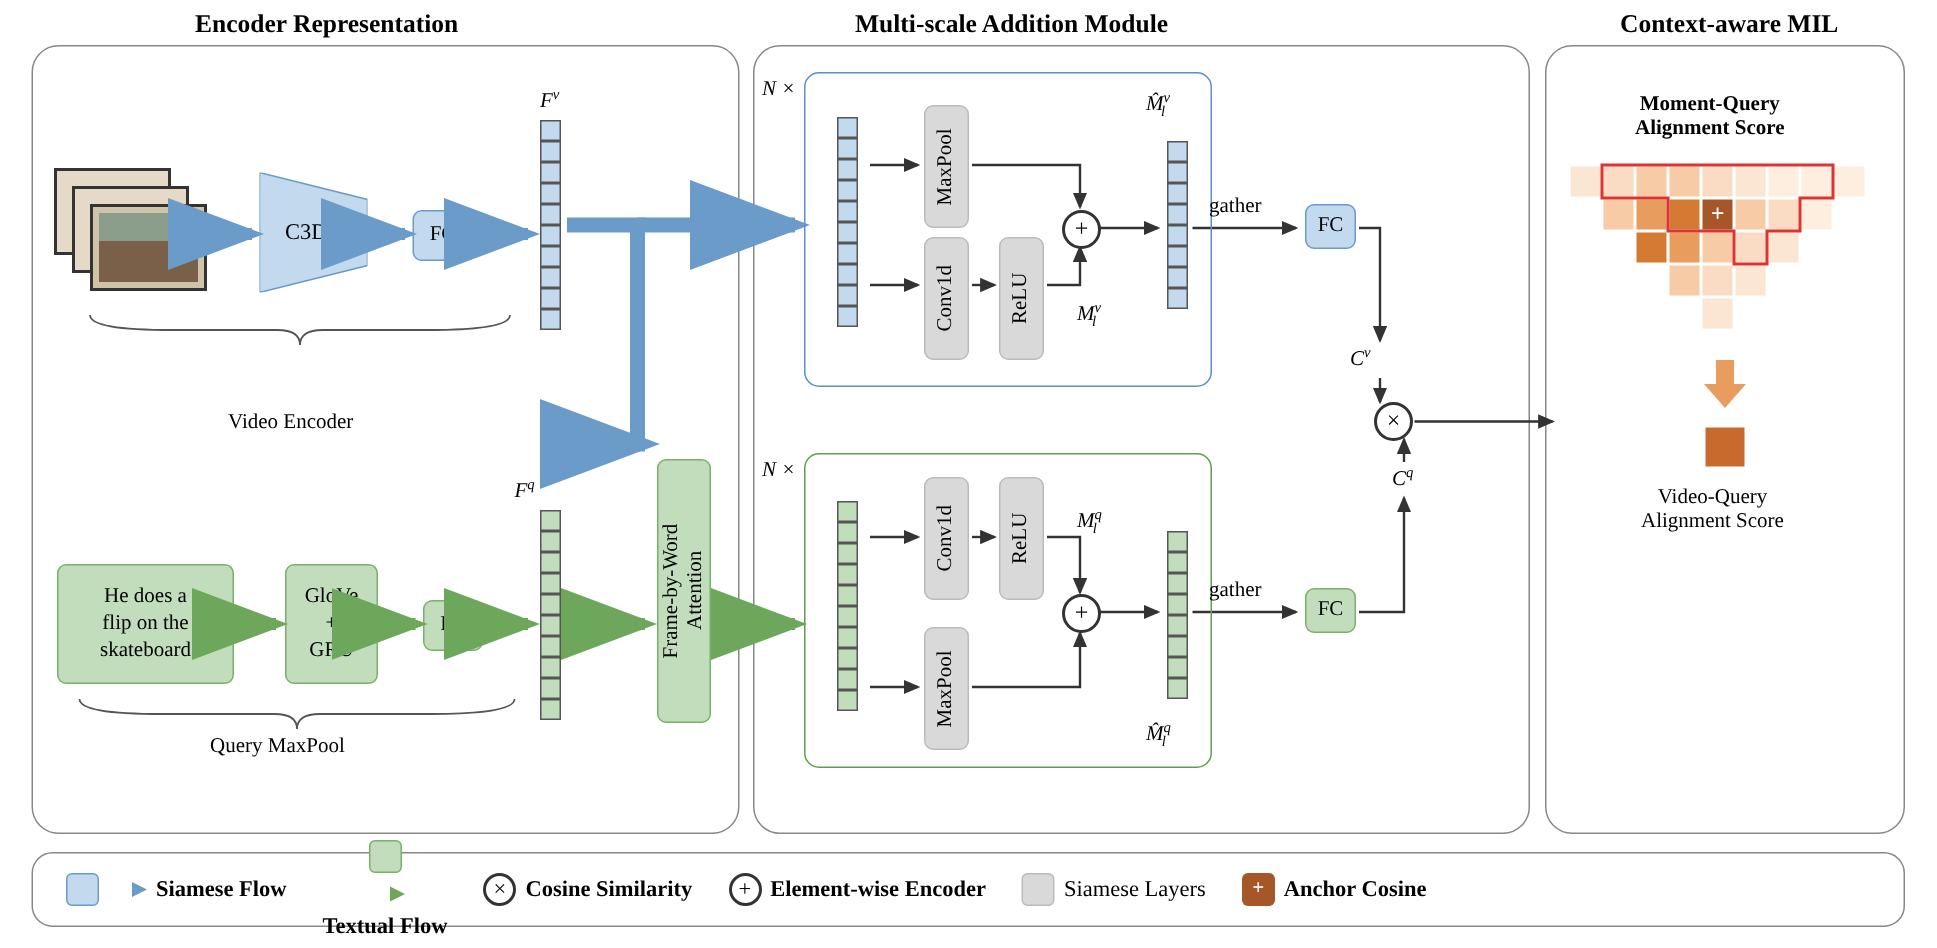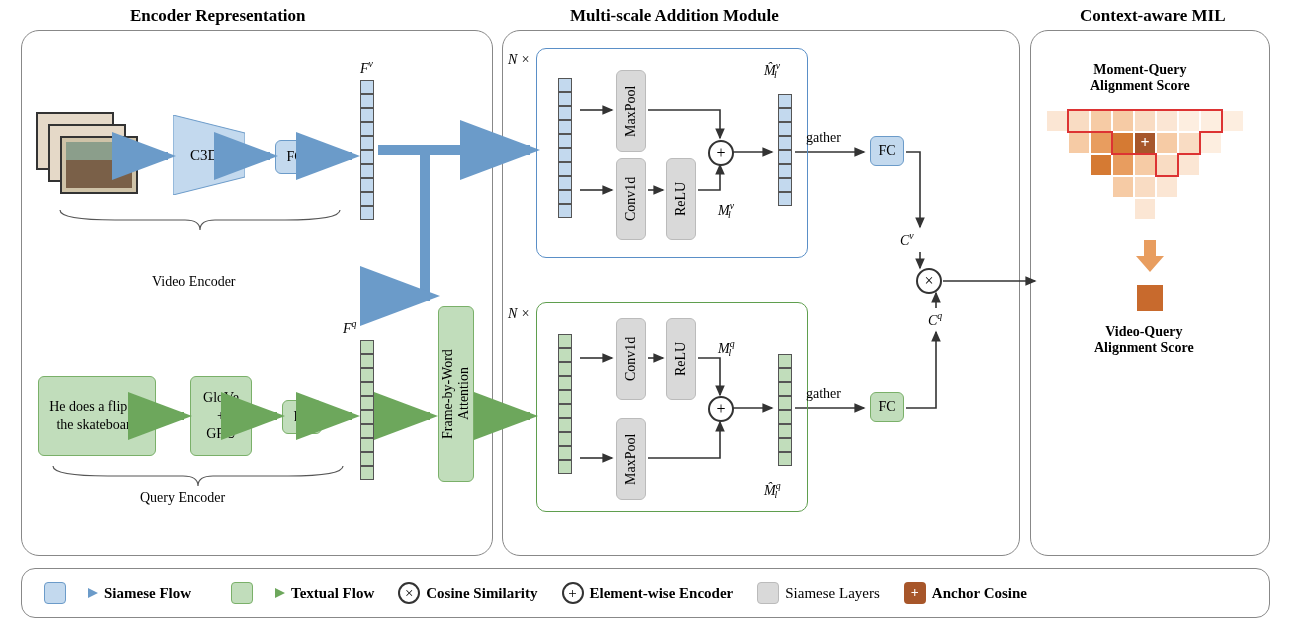--- a/index.html
+++ b/index.html
@@ -88,21 +88,21 @@
     <div class="feat-cell blue"></div>
     <div class="feat-cell blue"></div>
 </div>
 <div class="label tex" style="left:360px; top:58px;"><span>F</span><span class="sup">v</span></div>
 
 <svg class="flow" style="left:55px; top:210px; width:290px; height:22px;">
   <path d="M 5 0 Q 5 10 60 10 L 130 10 Q 145 10 145 20 Q 145 10 160 10 L 230 10 Q 285 10 285 0" fill="none" stroke="#555" stroke-width="1.2"></path>
 </svg>
 <div class="label" style="left:152px; top:234px;margin-top:40px;">Video Encoder</div>
 
-<div class="block green-block" style="left:38px; top:376px; width:118px; height:80px; font-size:14px; line-height:1.3; padding:1px;">
+<div class="block green-block" style="left:38px; top:376px; width:118px; height:80px; font-size:14px; line-height:1.3; padding:21px;">
   <span>He does a flip on the skateboard</span>
 </div>
 
 <div class="block green-block" style="left:190px; top:376px; width:62px; height:80px; white-space:pre; line-height:1.3;">GloVe
 +
 GRU</div>
 
 <div class="block fc-green" style="left:282px; top:400px; width:40px; height:34px;">FC</div>
 
 <div class="feat-row" style="left:360px; top:340px;">
@@ -115,21 +115,21 @@
     <div class="feat-cell green"></div>
     <div class="feat-cell green"></div>
     <div class="feat-cell green"></div>
     <div class="feat-cell green"></div>
 </div>
 <div class="label tex" style="left:343px; top:318px;"><span>F</span><span class="sup">q</span></div>
 
 <svg class="flow" style="left:48px; top:466px; width:300px; height:22px;">
   <path d="M 5 0 Q 5 10 60 10 L 135 10 Q 150 10 150 20 Q 150 10 165 10 L 240 10 Q 295 10 295 0" fill="none" stroke="#555" stroke-width="1.2"></path>
 </svg>
-<div class="label" style="left:140px; top:490px;">Query Encoder</div>
+<div class="label" style="left:140px; top:490px;">Query MaxPool</div>
 
 <div class="block green-block v" style="left:438px; top:306px; width:36px; height:176px; white-space:pre; font-size:14px;">Frame-by-Word
 Attention</div>
 
 <svg class="flow" style="left:0; top:0; width:1291px; height:560px;">
   <defs>
     <marker id="ab" markerWidth="10" markerHeight="10" refX="7" refY="3" orient="auto">
         <path d="M0,0 L8,3 L0,6 Z" fill="#6b9bc9"></path>
       </marker>
     <marker id="ag" markerWidth="10" markerHeight="10" refX="7" refY="3" orient="auto">
@@ -324,32 +324,32 @@
 <svg class="flow" style="left:1046px; top:110px; width:220px; height:140px;">
   <polygon points="22,0 176,0 176,22 154,22 154,44 132,44 132,66 110,66 110,44 66,44 66,22 22,22" fill="none" stroke="#d33" stroke-width="2"></polygon>
 </svg>
 
 <svg class="flow" style="left:1136px; top:240px; width:28px; height:34px;">
   <path d="M 8 0 L 20 0 L 20 16 L 28 16 L 14 32 L 0 16 L 8 16 Z" fill="#e89d5f"></path>
 </svg>
 
 <div style="position:absolute; left:1136px; top:284px; width:28px; height:28px; background:#c86a2d; border:1px solid #fff;"></div>
 
-<div class="label" style="left:1094px; top:324px; text-align:center; font-weight:bold; font-size:14px; white-space:pre;">Video-Query
+<div class="label" style="left:1094px; top:324px; text-align:center; font-weight:normal; font-size:14px; white-space:pre;">Video-Query
 Alignment Score</div>
 
 <div class="legend">
   <div class="legend-item">
     <div class="legend-sq" style="background:#c3d9ee;border:1px solid #6b9bc9;"></div>
     <svg width="26" height="16">
         <path d="M0 8 L16 8 L16 3 L26 8 L16 13 L16 8" fill="#6b9bc9"></path>
       </svg>
     <span style="font-weight:bold;">Siamese Flow</span>
   </div>
-  <div class="legend-item" style="margin-left:30px;">
+  <div class="legend-item" style="margin-left:14px;flex-direction:column;">
     <div class="legend-sq" style="background:#c1ddbb;border:1px solid #7ab069;"></div>
     <svg width="26" height="16">
         <path d="M0 8 L16 8 L16 3 L26 8 L16 13 L16 8" fill="#6da75c"></path>
       </svg>
     <span style="font-weight:bold;">Textual Flow</span>
   </div>
   <div class="legend-item" style="margin-left:14px;">
     <div style="width:22px;height:22px;border:2px solid #333;border-radius:50%;display:flex;align-items:center;justify-content:center;">×</div>
     <span style="font-weight:bold;">Cosine Similarity</span>
   </div>

